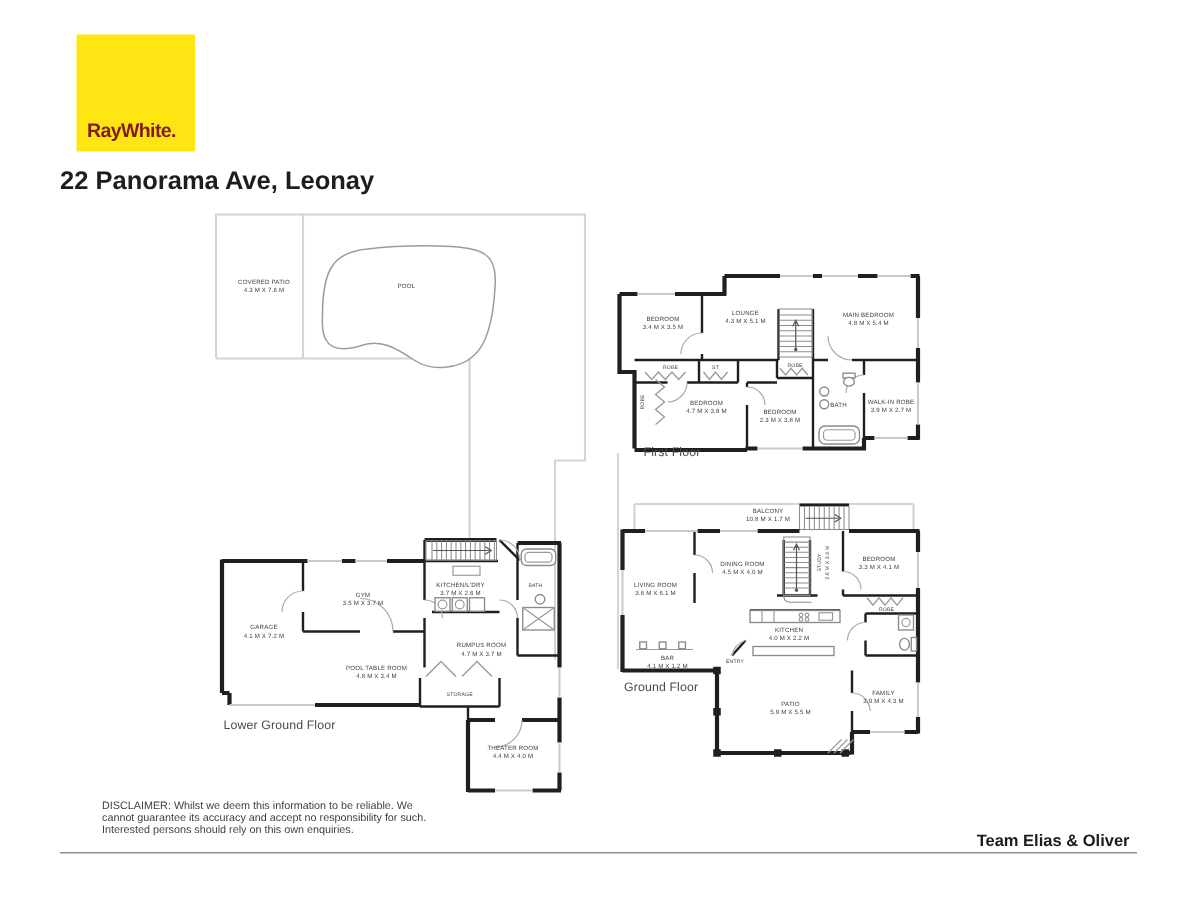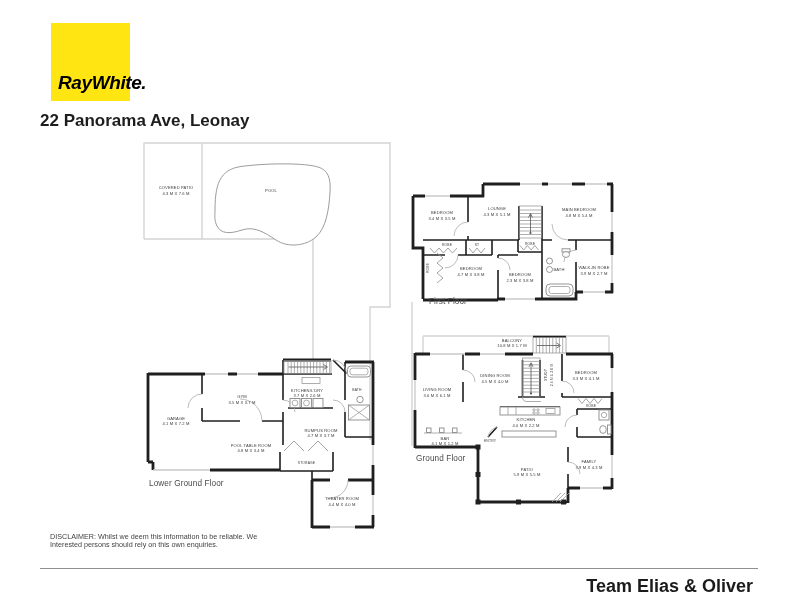--- a/index.html
+++ b/index.html
@@ -1,44 +1,44 @@
 <!DOCTYPE html>
 <html><head>
 <meta charset="utf-8">
 <style>
   html,body{margin:0;padding:0;background:#fff;}
   #page{position:relative;width:800px;height:600px;background:#fff;overflow:hidden;
         font-family:"Liberation Sans",sans-serif;}
   #logo{position:absolute;left:51px;top:23px;width:79px;height:78px;background:#ffe512;}
-  #logo .logo-text{position:absolute;left:7px;bottom:7px;font-style:italic;font-weight:700;
-        font-size:19px;letter-spacing:-0.4px;color:#000000;}
+  #logo .logo-text{position:absolute;left:7px;bottom:7px;font-weight:700;
+        font-size:13px;letter-spacing:-0.4px;color:#7f1d1d;}
   #address{position:absolute;left:40px;top:111px;margin:0;font-size:17px;font-weight:700;color:#1d1d1d;}
   #plan{position:absolute;left:0;top:0;}
   .wall{fill:none;stroke:#1f1f1f;stroke-width:2.8;}
   .wall-thin{fill:none;stroke:#1f1f1f;stroke-width:1.6;}
   .win{fill:none;stroke:#c9c9c9;stroke-width:1.3;}
   .lite{fill:none;stroke:#d4d4d4;stroke-width:1.4;}
   .pool{fill:#fff;stroke:#9c9c9c;stroke-width:1;}
   .stair{fill:none;stroke:#8c8c8c;stroke-width:0.7;}
   .door{fill:none;stroke:#ababab;stroke-width:0.8;}
   .fix{fill:#fff;stroke:#8a8a8a;stroke-width:0.9;}
   .fix2{fill:none;stroke:#9a9a9a;stroke-width:0.8;}
   .zig{fill:none;stroke:#9a9a9a;stroke-width:0.9;}
   .arrow{fill:none;stroke:#555;stroke-width:0.8;}
   .dot{fill:#555;}
   .pill{fill:#1f1f1f;}
   .rl{font-family:"Liberation Sans",sans-serif;font-size:4.1px;fill:#3e3e3e;
       text-anchor:middle;letter-spacing:.12px;}
   .rl-sm{font-size:3.4px;}
   .fl{font-family:"Liberation Sans",sans-serif;font-size:8.2px;fill:#4a4a4a;letter-spacing:.1px;}
-  #disclaimer{position:absolute;left:50px;top:533px;width:280px;font-size:7.2px;
+  #disclaimer{position:absolute;left:68px;top:533px;width:280px;font-size:7.2px;
       line-height:8.2px;color:#3f3f3f;}
   #disclaimer span{display:block;}
   #footer-rule{position:absolute;left:40px;top:568px;width:718px;height:1px;background:#8f8f8f;}
-  #team{position:absolute;right:47px;top:576px;font-size:18px;font-weight:700;color:#1b1b1b;}
+  #team{position:absolute;right:47px;top:555px;font-size:11px;font-weight:700;color:#1b1b1b;}
 </style>
 </head>
 <body>
 
 <div id="page">
 
   <div id="logo">
     <span class="logo-text">RayWhite.</span>
   </div>
   <h1 id="address">22 Panorama Ave, Leonay</h1>
@@ -287,18 +287,19 @@
       <text class="rl" x="251" y="452">4.8 M X 3.4 M</text>
       <text class="rl rl-sm" x="306.5" y="464">STORAGE</text>
       <text class="rl" x="342" y="500">THEATER ROOM</text>
       <text class="rl" x="342" y="505.5">4.4 M X 4.0 M</text>
       <text class="fl" x="149" y="486">Lower Ground Floor</text>
     </g>
   </svg>
 
   <div id="disclaimer">
     <span>DISCLAIMER: Whilst we deem this information to be reliable. We</span>
+    <span>cannot guarantee its accuracy and accept no responsibility for such.</span>
     <span>Interested persons should rely on this own enquiries.</span>
   </div>
   <div id="team">Team Elias &amp; Oliver</div>
   <div id="footer-rule"></div>
 
 </div>
 
 </body></html>

